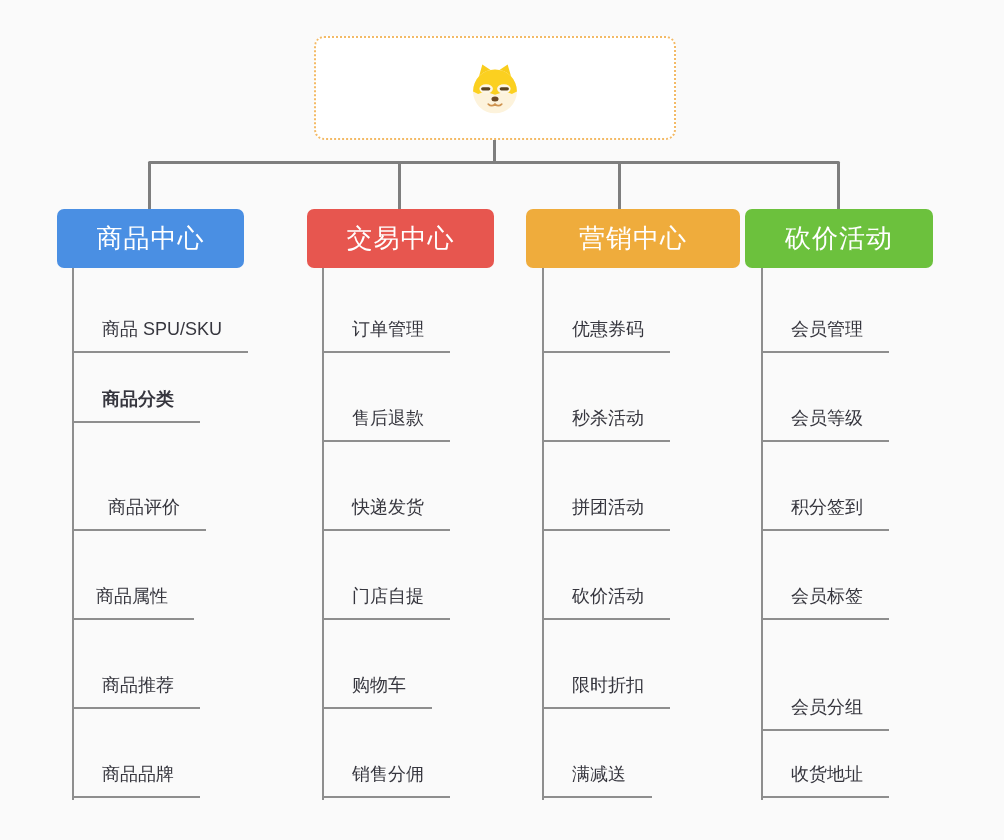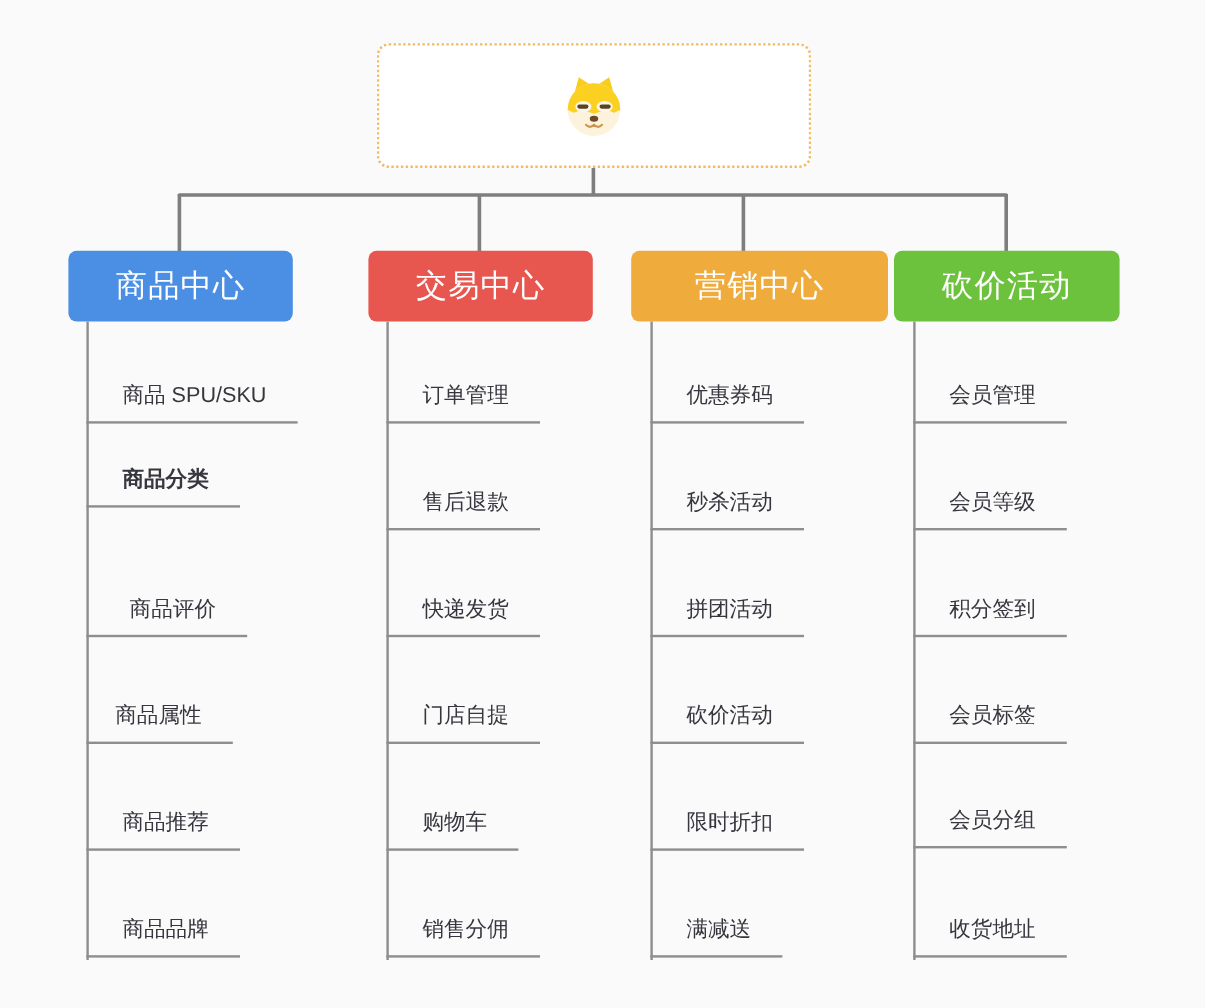--- a/index.html
+++ b/index.html
@@ -133,17 +133,17 @@
       <div class="leaf" style="left: 542px; top: 670px; border-bottom-color: rgb(142, 142, 142);">限时折扣</div>
       <div class="leaf" style="left: 542px; top: 759px; border-bottom-color: rgb(142, 142, 142);">满减送</div>
       <div class="branch-node" style="left: 745px; width: 188px; background: rgb(108, 193, 61);">
         <span>砍价活动</span>
       </div>
       <div class="thin-line" style="left: 761px; top: 268px; width: 2px; height: 532px; background: rgb(142, 142, 142);"></div>
       <div class="leaf" style="left: 761px; top: 314px; border-bottom-color: rgb(142, 142, 142);">会员管理</div>
       <div class="leaf" style="left: 761px; top: 403px; border-bottom-color: rgb(142, 142, 142);">会员等级</div>
       <div class="leaf" style="left: 761px; top: 492px; border-bottom-color: rgb(142, 142, 142);">积分签到</div>
       <div class="leaf" style="left: 761px; top: 581px; border-bottom-color: rgb(142, 142, 142);">会员标签</div>
-      <div class="leaf" style="left: 761px; top: 668px; border-bottom-color: rgb(142, 142, 142);">会员分组</div>
+      <div class="leaf" style="left: 761px; top: 692px; border-bottom-color: rgb(142, 142, 142);">会员分组</div>
       <div class="leaf" style="left: 761px; top: 759px; border-bottom-color: rgb(142, 142, 142);">收货地址</div>
     </div>
 
 </div>
 
 </body></html>

